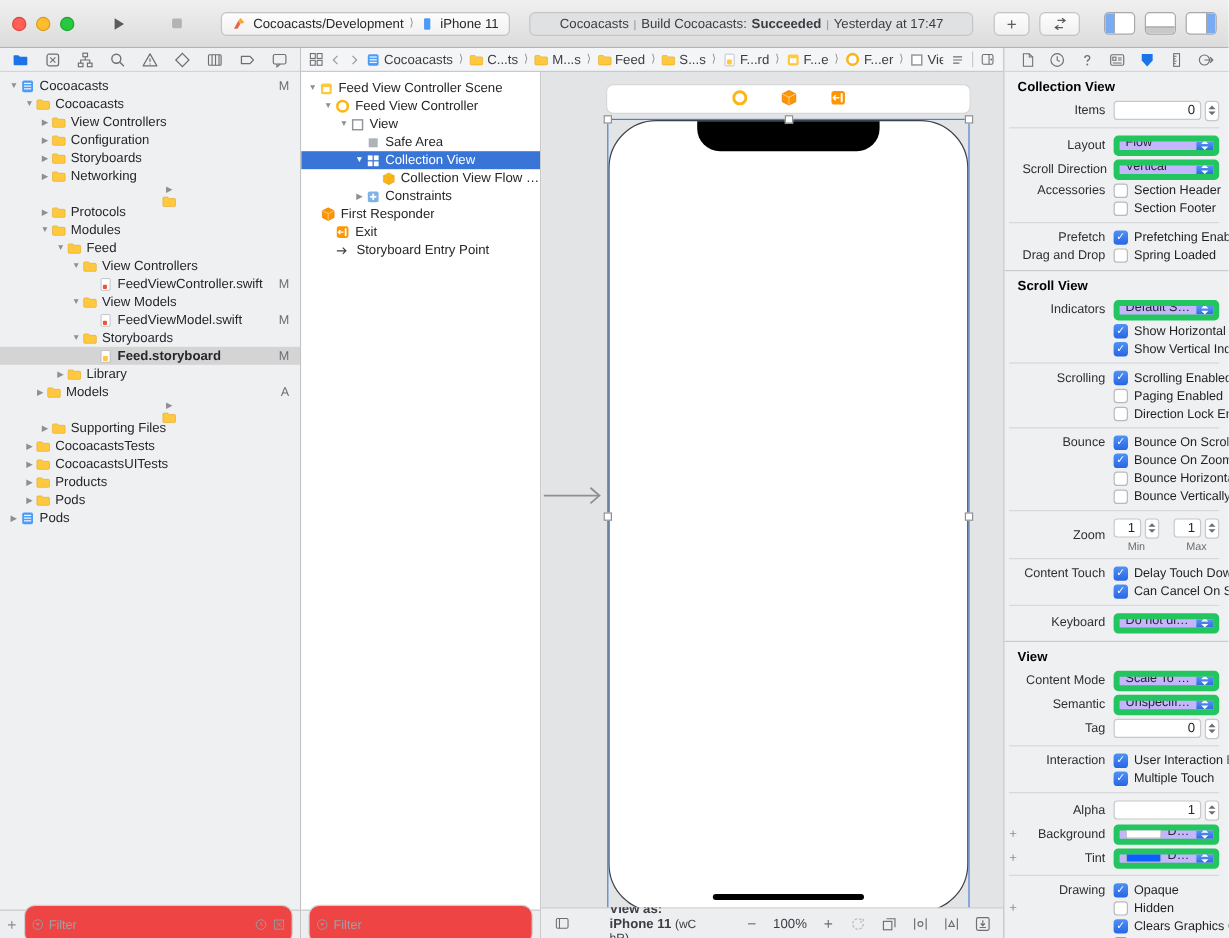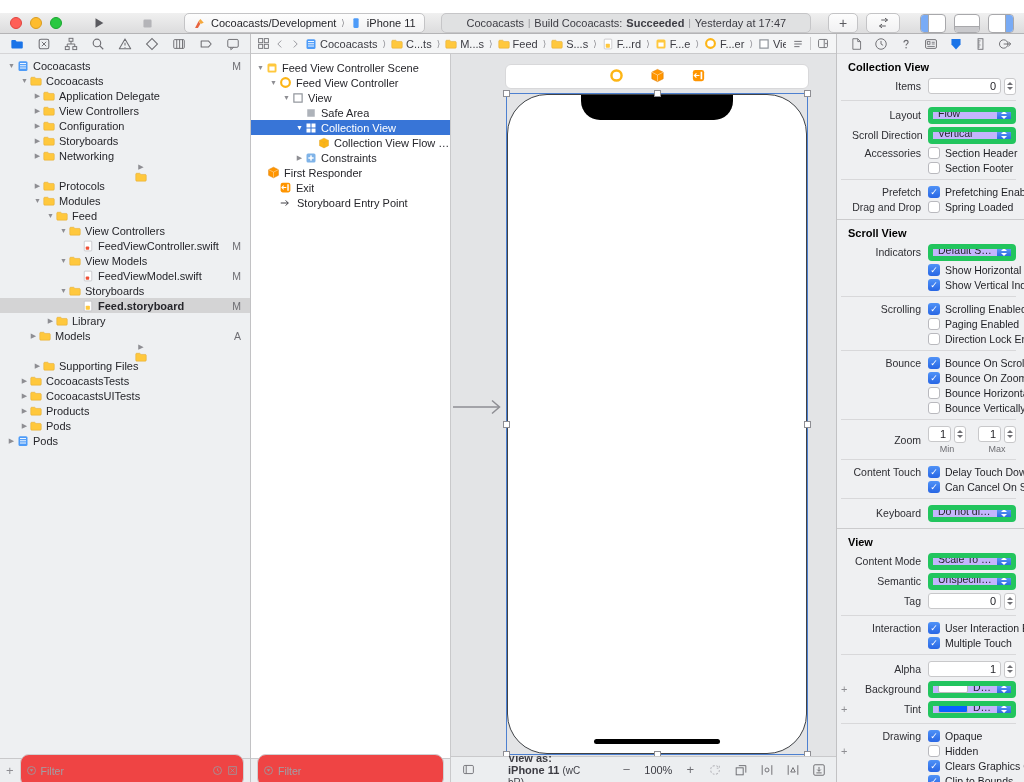--- a/index.html
+++ b/index.html
@@ -1,21 +1,21 @@
 <!DOCTYPE html>
 <html><head>
 <meta charset="utf-8">
 <style>
   * { box-sizing: border-box; margin: 0; padding: 0; }
   html,body { width:1024px; height:782px; overflow:hidden; }
   body { font-family:"Liberation Sans","DejaVu Sans",sans-serif; font-size:11px; color:#26262b; background:#fff; }
   #window { width:1024px; height:782px; display:flex; flex-direction:column; }
 
   
-  #toolbar { height:21px; flex:none; background:linear-gradient(#f0f0f0,#dcdcdd); border-bottom:1px solid #b4b4b6; display:flex; align-items:center; padding:0 10px; gap:8px;margin-top:13px; }
+  #toolbar { height:40px; flex:none; background:linear-gradient(#f0f0f0,#dcdcdd); border-bottom:1px solid #b4b4b6; display:flex; align-items:center; padding:0 10px; gap:8px; }
   .tl { width:12px; height:12px; border-radius:50%; flex:none; }
   .tl.red{background:#ff5f57;border:1px solid #e0443e;} .tl.yel{background:#febc2e;border:1px solid #d89c21;} .tl.grn{background:#28c840;border:1px solid #1aa62f;}
   .tbtn { height:20px; min-width:26px; display:flex; align-items:center; justify-content:center; color:#5a5a5f; }
   .pill { height:20px; background:linear-gradient(#fdfdfd,#f1f1f2); border:1px solid #c4c4c6; border-radius:5px; display:flex; align-items:center; padding:0 8px; gap:5px; white-space:nowrap; }
   #status-pill { height:20px; background:#e0e1e2; border:1px solid #c6c6c8; border-radius:5px; display:flex; align-items:center; gap:4px; padding:0 12px; color:#3c3c43; margin:0 auto; min-width:370px; justify-content:center; }
   .chev { color:#8e8e93; font-size:9px; }
   .ptoggle { width:26px; height:19px; border:1px solid #a8a8ab; border-radius:4px; background:#fff; position:relative; overflow:hidden; }
   .ptoggle .fillL{position:absolute;left:0;top:0;bottom:0;width:8px;background:#79abf5;border-right:1px solid #a8a8ab;}
   .ptoggle .fillR{position:absolute;right:0;top:0;bottom:0;width:8px;background:#79abf5;border-left:1px solid #a8a8ab;}
   .ptoggle .fillB{position:absolute;left:0;right:0;bottom:0;height:6px;background:#c9c9cc;border-top:1px solid #a8a8ab;}
@@ -280,29 +280,20 @@
             </span>
             <span class="lbl">Cocoacasts</span>
           </div>
           <div class="trow" style="padding-left: 32px;">
             <span class="disc">▶</span>
             <span class="icn icn-folder">
               <svg width="12" height="12" viewBox="0 0 16 16">
                 <path d="M1 4.2C1 3.5 1.5 3 2.2 3h4.1l1.6 1.6h5.9c.7 0 1.2.5 1.2 1.2v6.5c0 .7-.5 1.2-1.2 1.2H2.2c-.7 0-1.2-.5-1.2-1.2z" fill="#ffc83d" stroke="#e3a930" stroke-width=".7"></path>
               </svg>
             </span>
-            <span class="lbl">Application Delegate</span>
-          </div>
-          <div class="trow" style="padding-left: 32px;">
-            <span class="disc">▶</span>
-            <span class="icn icn-folder">
-              <svg width="12" height="12" viewBox="0 0 16 16">
-                <path d="M1 4.2C1 3.5 1.5 3 2.2 3h4.1l1.6 1.6h5.9c.7 0 1.2.5 1.2 1.2v6.5c0 .7-.5 1.2-1.2 1.2H2.2c-.7 0-1.2-.5-1.2-1.2z" fill="#ffc83d" stroke="#e3a930" stroke-width=".7"></path>
-              </svg>
-            </span>
             <span class="lbl">View Controllers</span>
           </div>
           <div class="trow" style="padding-left: 32px;">
             <span class="disc">▶</span>
             <span class="icn icn-folder">
               <svg width="12" height="12" viewBox="0 0 16 16">
                 <path d="M1 4.2C1 3.5 1.5 3 2.2 3h4.1l1.6 1.6h5.9c.7 0 1.2.5 1.2 1.2v6.5c0 .7-.5 1.2-1.2 1.2H2.2c-.7 0-1.2-.5-1.2-1.2z" fill="#ffc83d" stroke="#e3a930" stroke-width=".7"></path>
               </svg>
             </span>
             <span class="lbl">Configuration</span>

